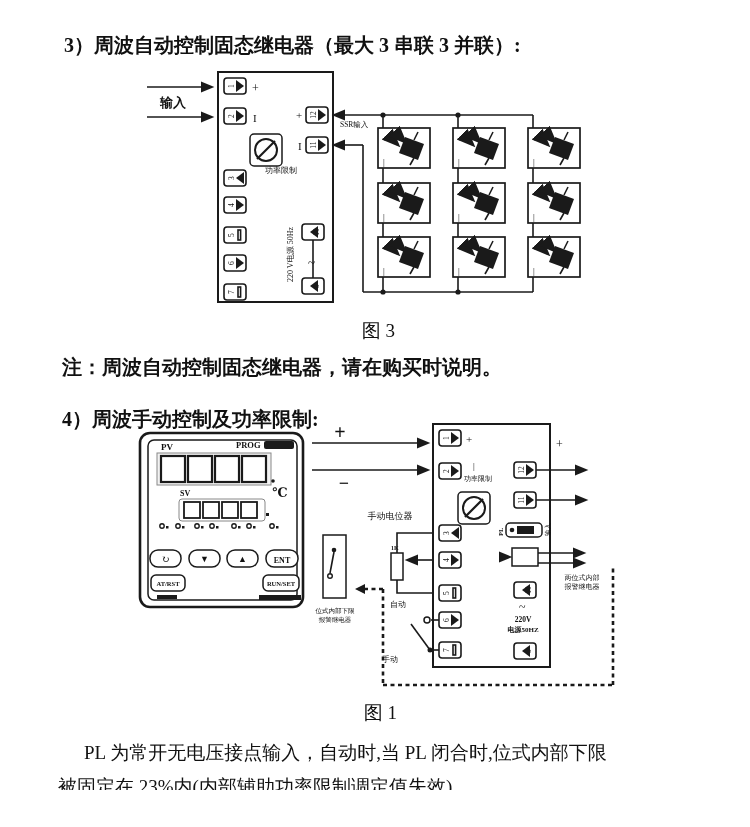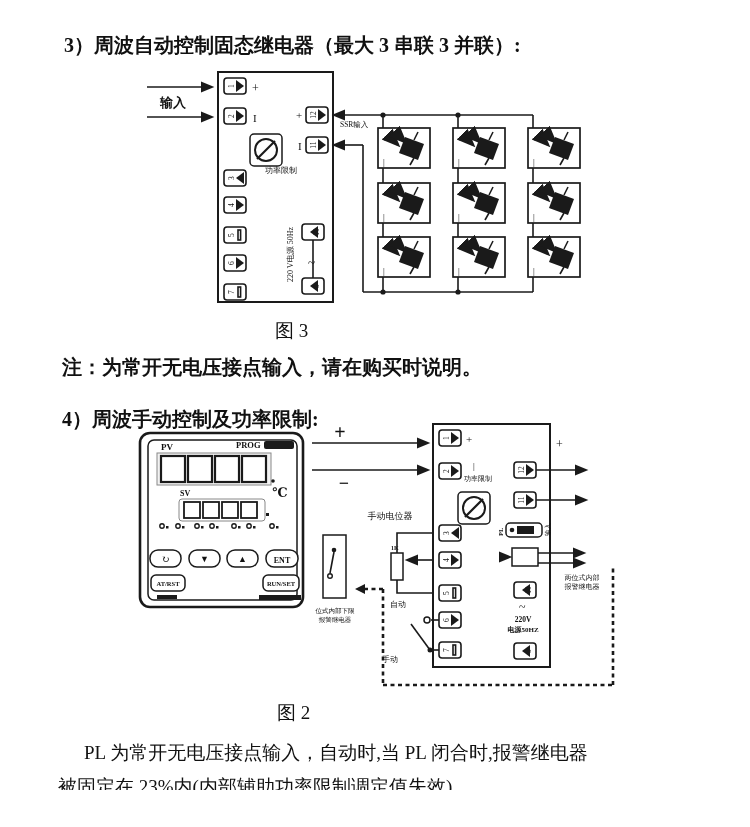--- a/index.html
+++ b/index.html
@@ -1,21 +1,21 @@
 <!DOCTYPE html>
 <html><head>
 <meta charset="utf-8">
 <style>
   *{margin:0;padding:0;box-sizing:border-box}
   html,body{background:#fff}
   #page{position:relative;width:750px;height:790px;background:#fff;overflow:hidden;
         font-family:"Liberation Serif","DejaVu Serif",serif;color:#111}
   .abs{position:absolute}
   .hd{font-weight:bold;font-size:20px;white-space:nowrap}
-  .cap{font-size:19px;text-align:left;width:120px}
+  .cap{font-size:19px;text-align:right;width:120px}
   .para{font-size:19px;line-height:1.8;white-space:nowrap}
   .para .l1{display:block;margin-left:26px}
   .para .l2{display:block}
   svg{position:absolute;left:0;overflow:visible}
   svg text{font-family:"Liberation Serif","DejaVu Serif",serif;fill:#111}
   .wire{stroke:#1a1a1a;stroke-width:1.6;fill:none}
   .wire2{stroke:#1a1a1a;stroke-width:2.2;fill:none}
   .frame{fill:#fff;stroke:#1a1a1a;stroke-width:2}
   .frame-thin{fill:#fff;stroke:#1a1a1a;stroke-width:1.5}
   .term rect{fill:#fff;stroke:#1a1a1a;stroke-width:1.6}
@@ -163,21 +163,21 @@
       <use href="#ssr-sym" x="453" y="123"></use>
       <use href="#ssr-sym" x="528" y="123"></use>
       <use href="#ssr-sym" x="378" y="177"></use>
       <use href="#ssr-sym" x="453" y="177"></use>
       <use href="#ssr-sym" x="528" y="177"></use>
     </g>
   </svg>
 
   <div class="abs cap" style="left:275px;top:318px">图 3</div>
 
-  <div class="abs hd" style="left:62px;top:354px">注：为常开无电压接点输入，请在购买时说明。</div>
+  <div class="abs hd" style="left:62px;top:354px">注：周波自动控制固态继电器，请在购买时说明。</div>
 
   <div class="abs hd" style="left:62px;top:406px">4）周波手动控制及功率限制:</div>
 
   <svg id="d4" width="750" height="292" style="top:415px">
 
     <g>
       <rect x="140" y="18" width="163" height="174" rx="10" fill="#fff" stroke="#1a1a1a" stroke-width="2.6"></rect>
       <rect x="148" y="25" width="149" height="160" rx="6" class="frame-thin"></rect>
       <text x="161" y="35" font-size="9" font-weight="bold">PV</text>
       <text x="236" y="33" font-size="8.5" font-weight="bold">PROG</text>
@@ -368,21 +368,21 @@
     <text x="519" y="196" font-size="12">~</text>
     <text x="523" y="207" font-size="7.5" font-weight="bold" text-anchor="middle">220V</text>
     <text x="523" y="217" font-size="7" font-weight="bold" text-anchor="middle">电源50HZ</text>
     <g class="term">
       <rect x="514" y="228" width="22" height="16" rx="3"></rect>
       <text x="528" y="238.5" text-anchor="middle" transform="rotate(-90 528 236)">8</text>
       <polygon points="530,230 522,236 530,242"></polygon>
     </g>
   </svg>
 
-  <div class="abs cap" style="left:277px;top:700px">图 2</div>
+  <div class="abs cap" style="left:277px;top:700px">图 1</div>
 
   <div class="abs para" style="left:58px;top:736px">
-    <span class="l1">PL 为常开无电压接点输入，自动时,当 PL 闭合时,报警继电器</span>
+    <span class="l1">PL 为常开无电压接点输入，自动时,当 PL 闭合时,位式内部下限</span>
     <span class="l2">被固定在 23%内(内部辅助功率限制调定值失效)。</span>
   </div>
 
   <div class="footer"></div>
 </div>
 
 </body></html>

